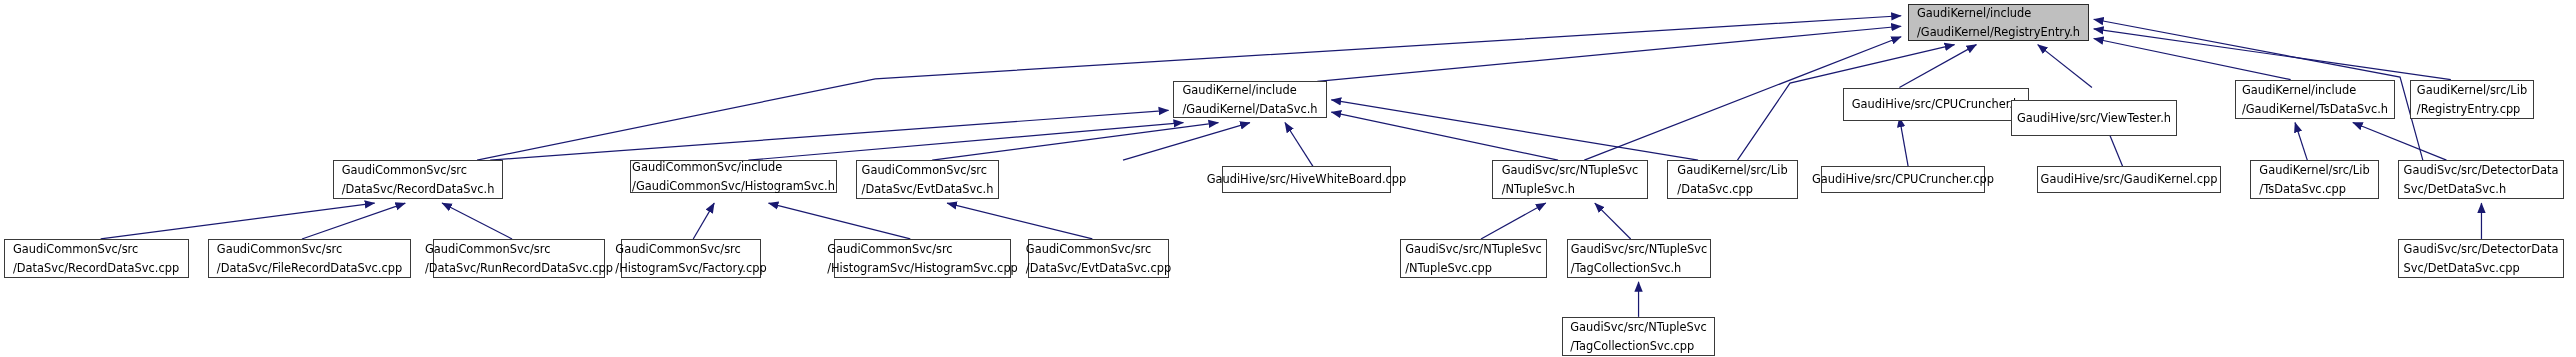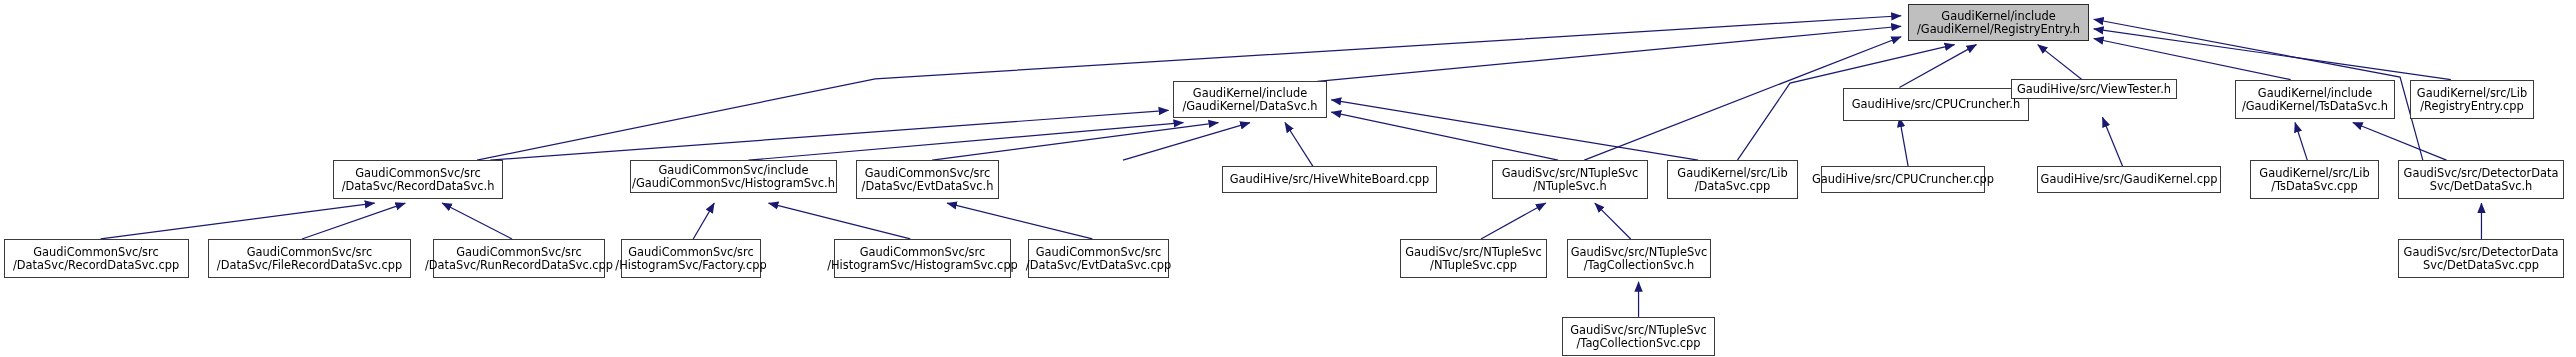--- a/index.html
+++ b/index.html
@@ -9,22 +9,22 @@
     background:#ffffff;
     font-family:"DejaVu Sans","Liberation Sans",sans-serif;
   }
   .edges{position:absolute;left:0;top:0;width:2576px;height:358px;}
   .node{
     position:absolute;
     box-sizing:border-box;
     background:#ffffff;
     border:0.9px solid #3a3a3a;
     display:flex;align-items:center;justify-content:center;
-    text-align:center;
-    font-size:11.4px;line-height:13px;
+    text-align:left;
+    font-size:11.4px;line-height:19px;
     color:#000000;
     white-space:pre;
     padding:0.9px 2.6px;
     cursor:pointer;
   }
   .node.root{
     background:#bfbfbf;
     border:1.8px solid #2b2b2b;
   }
   .lbl{white-space:pre;}
@@ -73,33 +73,33 @@
       <line x1="2835" y1="273" x2="2835" y2="232" marker-end="url(#arrow)"></line>
     </g>
   </svg>
 
   <div class="node root" style="left:1908px;top:4.4px;width:181px;height:37px"><span class="lbl">GaudiKernel/include
 /GaudiKernel/RegistryEntry.h</span></div>
 
   <div class="node" style="left:1173px;top:81px;width:154px;height:37px"><span class="lbl">GaudiKernel/include
 /GaudiKernel/DataSvc.h</span></div>
   <div class="node" style="left:1843px;top:88px;width:186px;height:33px"><span class="lbl">GaudiHive/src/CPUCruncher.h</span></div>
-  <div class="node" style="left:2011px;top:79px;width:166px;height:20px"><span class="lbl">GaudiHive/src/ViewTester.h</span></div>
+  <div class="node" style="left:2011px;top:100px;width:166px;height:36px"><span class="lbl">GaudiHive/src/ViewTester.h</span></div>
   <div class="node" style="left:2235px;top:80px;width:160px;height:39px"><span class="lbl">GaudiKernel/include
 /GaudiKernel/TsDataSvc.h</span></div>
   <div class="node" style="left:2410px;top:80px;width:124px;height:39px"><span class="lbl">GaudiKernel/src/Lib
 /RegistryEntry.cpp</span></div>
 
   <div class="node" style="left:333px;top:160px;width:170px;height:39px"><span class="lbl">GaudiCommonSvc/src
 /DataSvc/RecordDataSvc.h</span></div>
   <div class="node" style="left:630px;top:160px;width:207px;height:33px"><span class="lbl">GaudiCommonSvc/include
 /GaudiCommonSvc/HistogramSvc.h</span></div>
   <div class="node" style="left:856px;top:160px;width:143px;height:39px"><span class="lbl">GaudiCommonSvc/src
 /DataSvc/EvtDataSvc.h</span></div>
-  <div class="node" style="left:1222px;top:166px;width:215px;height:27px"><span class="lbl">GaudiHive/src/HiveWhiteBoard.cpp</span></div>
+  <div class="node" style="left:1222px;top:166px;width:169px;height:27px"><span class="lbl">GaudiHive/src/HiveWhiteBoard.cpp</span></div>
   <div class="node" style="left:1492px;top:160px;width:156px;height:39px"><span class="lbl">GaudiSvc/src/NTupleSvc
 /NTupleSvc.h</span></div>
   <div class="node" style="left:1667px;top:160px;width:131px;height:39px"><span class="lbl">GaudiKernel/src/Lib
 /DataSvc.cpp</span></div>
   <div class="node" style="left:1821px;top:166px;width:164px;height:27px"><span class="lbl">GaudiHive/src/CPUCruncher.cpp</span></div>
   <div class="node" style="left:2037px;top:166px;width:184px;height:27px"><span class="lbl">GaudiHive/src/GaudiKernel.cpp</span></div>
   <div class="node" style="left:2250px;top:160px;width:129px;height:39px"><span class="lbl">GaudiKernel/src/Lib
 /TsDataSvc.cpp</span></div>
   <div class="node" style="left:2398px;top:160px;width:166px;height:39px"><span class="lbl">GaudiSvc/src/DetectorData
 Svc/DetDataSvc.h</span></div>

